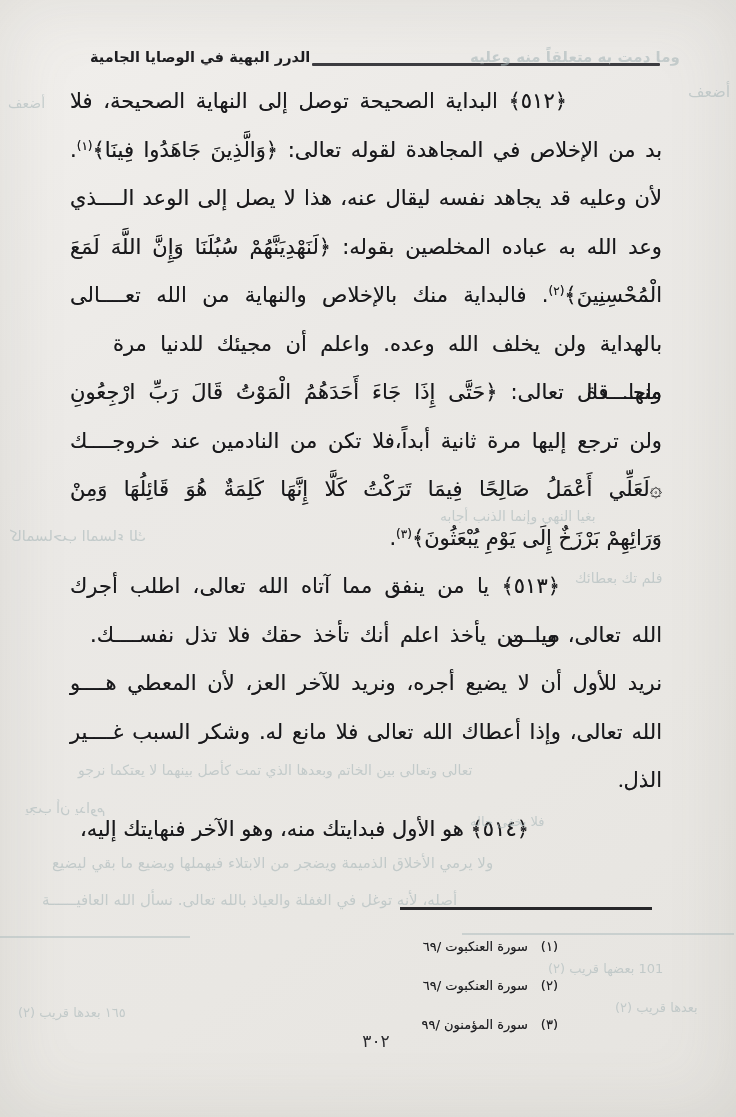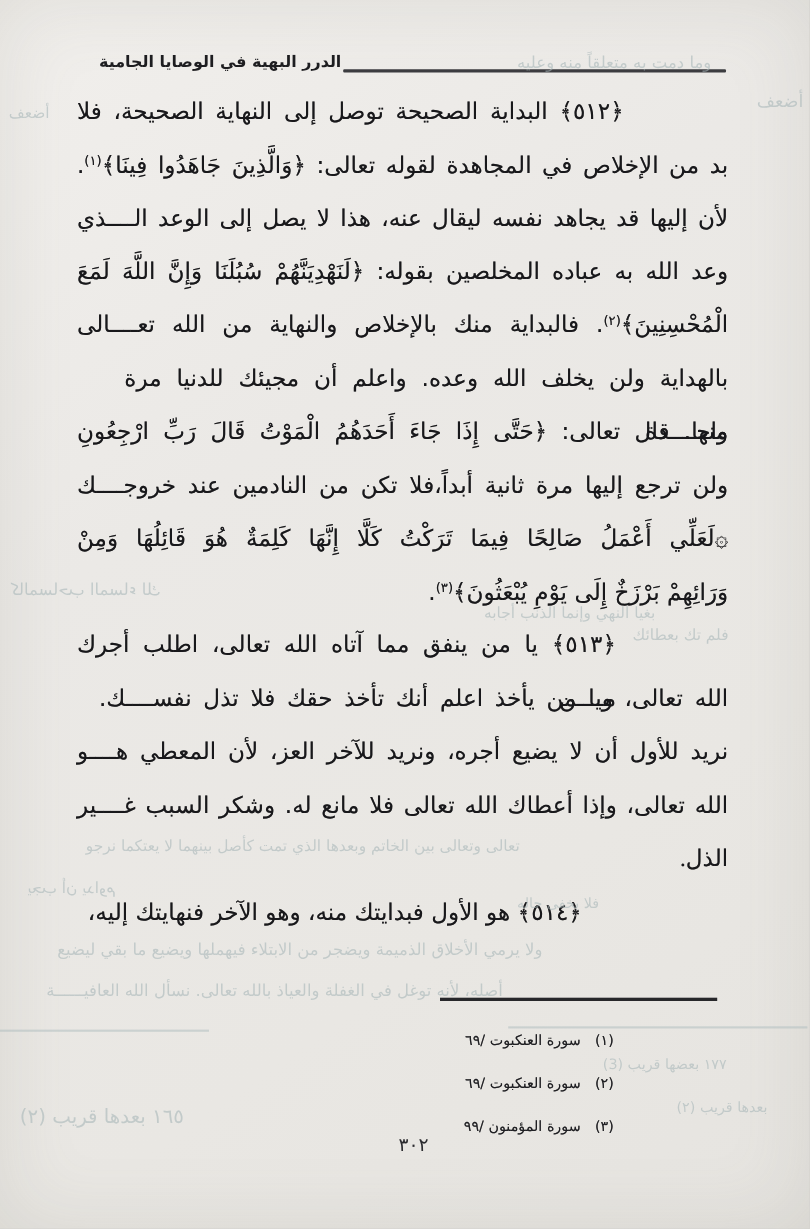--- a/index.html
+++ b/index.html
@@ -40,21 +40,21 @@
 <div class="page">
 
   <div class="header">
     <span class="header-title">الدرر البهية في الوصايا الجامية</span>
     <div class="header-rule"></div>
   </div>
 
   <div class="body" id="body-lines">
       <div class="bline" style="padding-right: 95px;">﴿٥١٢﴾ البداية الصحيحة توصل إلى النهاية الصحيحة، فلا</div>
       <div class="bline" style="padding-right: 0px;">بد من الإخلاص في المجاهدة لقوله تعالى: ﴿وَالَّذِينَ جَاهَدُوا فِينَا﴾<sup class="fnref">(١)</sup>.</div>
-      <div class="bline" style="padding-right: 0px;">لأن إليها قد يجاهد نفسه ليقال عنه، هذا لا يصل إلى الوعد الــــذي</div>
+      <div class="bline" style="padding-right: 0px;">لأن وعليه قد يجاهد نفسه ليقال عنه، هذا لا يصل إلى الوعد الــــذي</div>
       <div class="bline" style="padding-right: 0px;">وعد الله به عباده المخلصين بقوله: ﴿لَنَهْدِيَنَّهُمْ سُبُلَنَا وَإِنَّ اللَّهَ لَمَعَ</div>
       <div class="bline" style="padding-right: 0px;">الْمُحْسِنِينَ﴾<sup class="fnref">(٢)</sup>. فالبداية منك بالإخلاص والنهاية من الله تعــــالى</div>
       <div class="bline" style="padding-right: 0px; margin-left: 43px;">بالهداية ولن يخلف الله وعده. واعلم أن مجيئك للدنيا مرة واحــــدة</div>
       <div class="bline" style="padding-right: 0px;">منها. قال تعالى: ﴿حَتَّى إِذَا جَاءَ أَحَدَهُمُ الْمَوْتُ قَالَ رَبِّ ارْجِعُونِ</div>
       <div class="bline" style="padding-right: 0px;">ولن ترجع إليها مرة ثانية أبداً،فلا تكن من النادمين عند خروجــــك</div>
       <div class="bline" style="padding-right: 0px;">۞لَعَلِّي أَعْمَلُ صَالِحًا فِيمَا تَرَكْتُ كَلَّا إِنَّهَا كَلِمَةٌ هُوَ قَائِلُهَا وَمِنْ</div>
       <div class="bline nojust" style="padding-right: 0px; text-align: right;">وَرَائِهِمْ بَرْزَخٌ إِلَى يَوْمِ يُبْعَثُونَ﴾<sup class="fnref">(٣)</sup>.</div>
       <div class="bline" style="padding-right: 102px;">﴿٥١٣﴾ يا من ينفق مما آتاه الله تعالى، اطلب أجرك مــــن</div>
       <div class="bline" style="padding-right: 0px; margin-left: 20px;">الله تعالى، ويا من يأخذ اعلم أنك تأخذ حقك فلا تذل نفســــك.</div>
       <div class="bline" style="padding-right: 0px;">نريد للأول أن لا يضيع أجره، ونريد للآخر العز، لأن المعطي هــــو</div>
@@ -67,31 +67,31 @@
 
   <div class="footnotes" id="footnotes">
       <div class="fnline"><span class="fnmark">(١)</span><span>سورة العنكبوت /٦٩</span></div>
       <div class="fnline"><span class="fnmark">(٢)</span><span>سورة العنكبوت /٦٩</span></div>
       <div class="fnline"><span class="fnmark">(٣)</span><span>سورة المؤمنون /٩٩</span></div>
     </div>
 
   <div class="page-num">٣٠٢</div>
 
   <div id="ghosts">
-      <span class="ghost" style="left: 470px; top: 48px; font-size: 15px;">وما دمت به متعلقاً منه وعليه</span>
+      <span class="ghost" style="left: 470px; top: 48px; font-size: 15px; font-weight: bold;">وما دمت به متعلقاً منه وعليه</span>
       <span class="ghost" style="left: 688px; top: 82px; font-size: 16px;">أضعف</span>
       <span class="ghost" style="left: 8px; top: 95px; font-size: 14px;">أضعف</span>
       <span class="ghost mir" style="left: 10px; top: 527px; font-size: 15px;">كالمساحب المساء لك</span>
-      <span class="ghost" style="left: 440px; top: 550px; font-size: 14px;">بغيا النهي وإنما الذنب أجابه</span>
+      <span class="ghost" style="left: 440px; top: 508px; font-size: 14px;">بغيا النهي وإنما الذنب أجابه</span>
       <span class="ghost" style="left: 575px; top: 570px; font-size: 14px;">فلم تك بعطائك</span>
       <span class="ghost" style="left: 78px; top: 762px; font-size: 14px;">تعالى وتعالى بين الخاتم وبعدها الذي تمت كأصل بينهما لا يعتكما نرجو</span>
       <span class="ghost mir" style="left: 25px; top: 800px; font-size: 14px;">يجب أن يداوم</span>
       <span class="ghost" style="left: 470px; top: 814px; font-size: 13px;">فلا يخفى حاله</span>
       <span class="ghost" style="left: 52px; top: 854px; font-size: 15px;">ولا يرمي الأخلاق الذميمة ويضجر من الابتلاء فيهملها ويضيع ما بقي ليضيع</span>
       <span class="ghost" style="left: 42px; top: 891px; font-size: 15px;">أصله، لأنه توغل في الغفلة والعياذ بالله تعالى. نسأل الله العافيــــــة</span>
-      <span class="ghost" style="left: 548px; top: 961px; font-size: 13px;">١٧٧ بعضها قريب (3)</span>
-      <span class="ghost" style="left: 18px; top: 1005px; font-size: 18px;">١٦٥ بعدها قريب (٢)</span>
+      <span class="ghost" style="left: 548px; top: 961px; font-size: 13px;">101 بعضها قريب (٢)</span>
+      <span class="ghost" style="left: 18px; top: 1005px; font-size: 13px;">١٦٥ بعدها قريب (٢)</span>
       <span class="ghost" style="left: 615px; top: 1000px; font-size: 13px;">بعدها قريب (٢)</span>
       <div class="ghostline" style="left: 0px; top: 936px; width: 190px; height: 2px;"></div>
       <div class="ghostline" style="left: 462px; top: 933px; width: 272px; height: 2px;"></div>
     </div>
 
 </div>
 
 </body></html>

